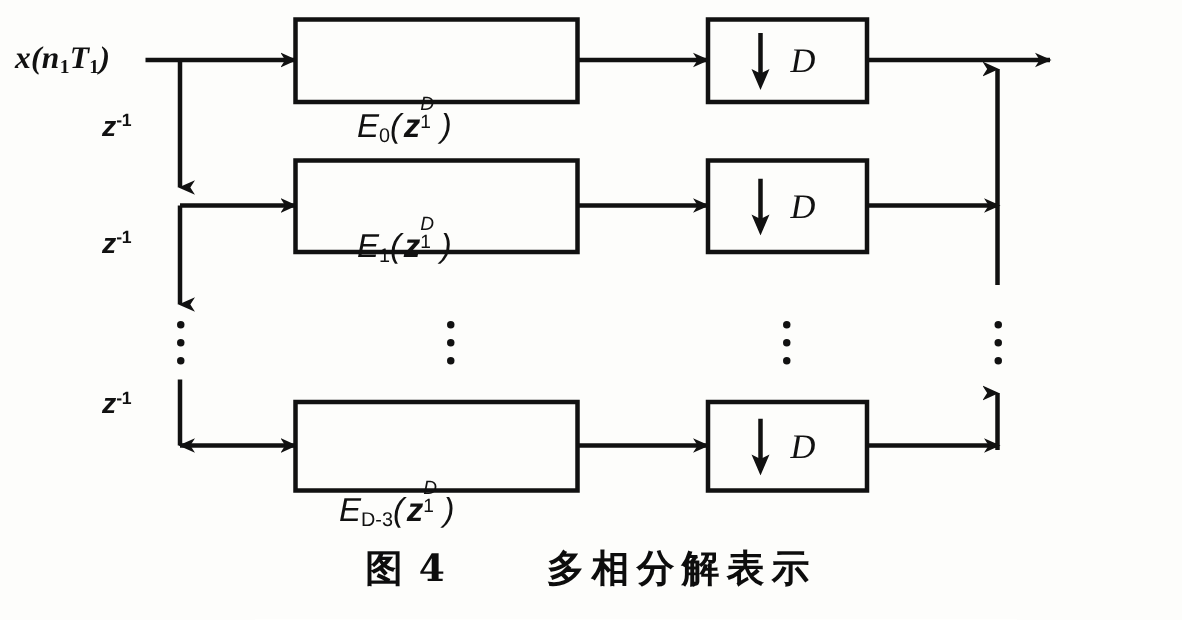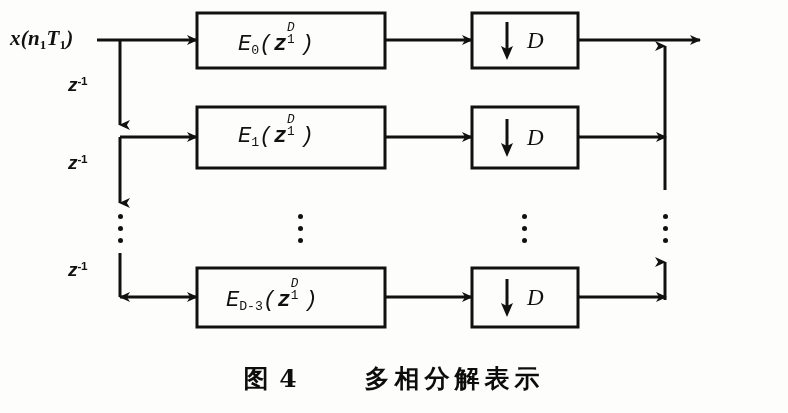--- a/index.html
+++ b/index.html
@@ -53,25 +53,26 @@
   .delay-label sup {
     font-size: 0.62em;
     font-style: normal;
     font-weight: bold;
     vertical-align: 0.55em;
     letter-spacing: -0.3px;
   }
   
   .block-label {
     position: absolute;
-    font-family: Liberation Mono, monospace;
+    font-family: Liberation Sans, sans-serif;
     font-style: italic;
     font-size: 22px;
     color: #111111;
     white-space: nowrap;
+    margin-top: 41px;
   }
   .block-label .sb {
     font-size: 0.6em;
     font-style: normal;
     vertical-align: -0.3em;
   }
   .block-label .zbold {
     font-weight: bold;
     font-style: italic;
   }
@@ -213,21 +214,21 @@
     <span>z</span><sup>-1</sup>
   </div>
   <div class="lbl delay-label" style="left:68px; top:260px;">
     <span>z</span><sup>-1</sup>
   </div>
 
   <div class="block-label" style="left:238px; top:28px;">
     <span>E</span><span class="sb">0</span><span>( </span><span class="zbold">z</span><span class="zexp"><span class="sup-d">D</span><span class="sub-1">1</span></span><span>)</span>
   </div>
 
-  <div class="block-label" style="left:238px; top:120px;">
+  <div class="block-label" style="left:238px; top:108px;">
     <span>E</span><span class="sb">1</span><span>( </span><span class="zbold">z</span><span class="zexp"><span class="sup-d">D</span><span class="sub-1">1</span></span><span>)</span>
   </div>
 
   <div class="block-label" style="left:226px; top:284px;">
     <span>E</span><span class="sb">D-3</span><span>( </span><span class="zbold">z</span><span class="zexp"><span class="sup-d">D</span><span class="sub-1">1</span></span><span>)</span>
   </div>
 
   <svg style="position:absolute; left:498px; top:22px;" width="18" height="38">
     <path d="M9,0 L9,30" stroke="#111111" stroke-width="3" fill="none"></path>
     <path d="M3,24 L9,38 L15,24 L9,27 Z" fill="#111111"></path>

